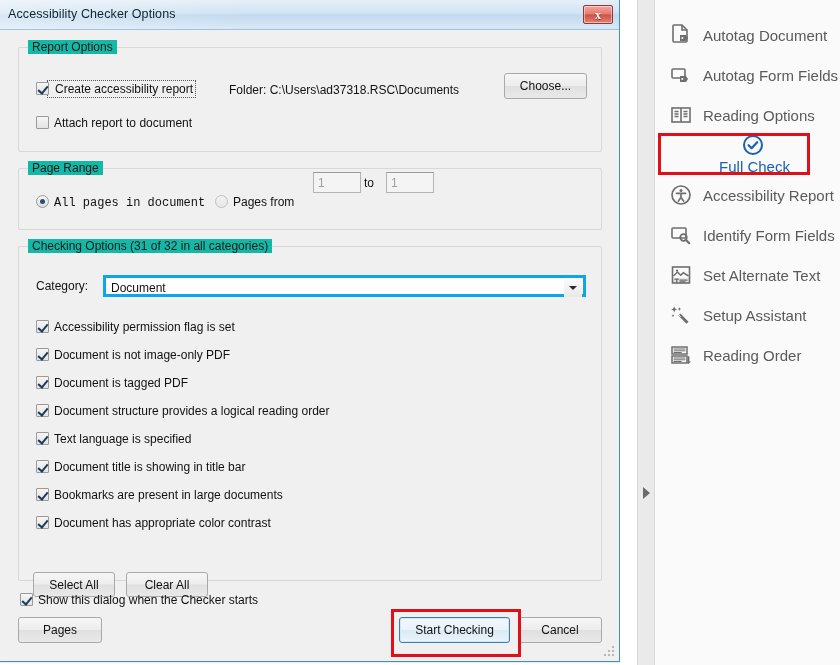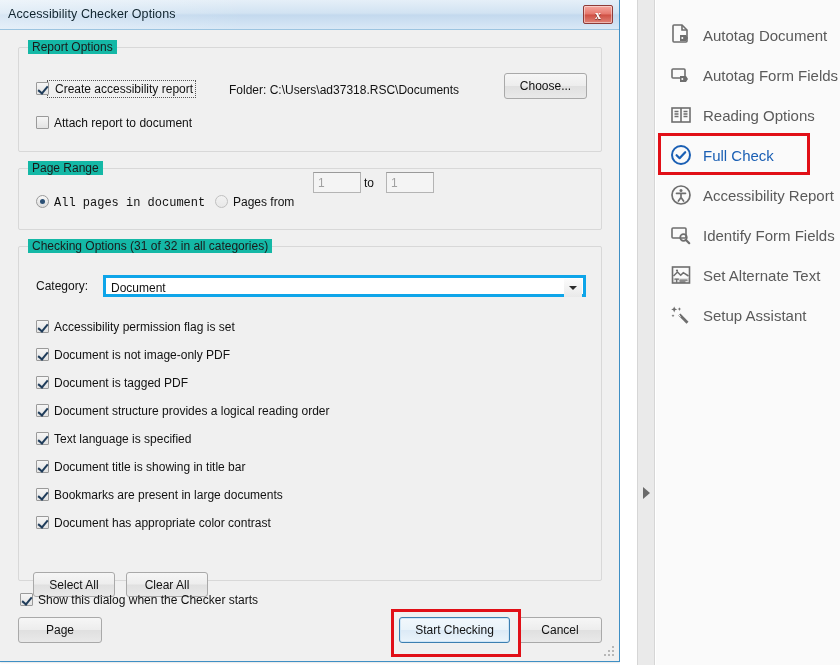--- a/index.html
+++ b/index.html
@@ -344,21 +344,21 @@
       </div>
       <div class="btn" style="left:126px; top:541px; width:82px; height:25px;">
         <span>Clear All</span>
       </div>
 
       <div class="cbrow" style="left:20px; top:562px;">
         <span class="cb checked"></span><span class="lbl">Show this dialog when the Checker starts</span>
       </div>
 
       <div class="btn" style="left:18px; top:586px; width:84px; height:26px;">
-        <span>Page</span>
+        <span>Pages</span>
       </div>
       <div class="btn default" style="left:399px; top:586px; width:111px; height:26px;">
         <span>Start Checking</span>
       </div>
       <div class="btn" style="left:518px; top:586px; width:84px; height:26px;">
         <span>Cancel</span>
       </div>
 
       <div id="grip">
         <i style="left:8px;top:0"></i>
@@ -402,21 +402,21 @@
       <div class="sb-item" style="top: 98px;">
         <span class="ico">
           <svg width="24" height="24" viewBox="0 0 24 24" fill="none" xmlns="http://www.w3.org/2000/svg">
             <rect x="3" y="5" width="18" height="14" stroke="#6e6e6e" stroke-width="1.6"></rect>
             <path d="M12 5v14" stroke="#6e6e6e" stroke-width="1.6"></path>
             <path d="M5.5 8.5h4M5.5 11h4M5.5 13.5h4M14.5 8.5h4M14.5 11h4M14.5 13.5h4" stroke="#6e6e6e" stroke-width="1.3"></path>
           </svg>
         </span>
         <span class="txt">Reading Options</span>
       </div>
-      <div class="sb-item active" style="top: 138px;">
+      <div class="sb-item active" style="top: 132px; flex-direction: column;">
         <span class="ico">
           <svg width="24" height="24" viewBox="0 0 24 24" fill="none" xmlns="http://www.w3.org/2000/svg">
             <circle cx="12" cy="12" r="9" stroke="#1a5fb4" stroke-width="2"></circle>
             <path d="M7.6 12.2l3 3 5.6-6" stroke="#1a5fb4" stroke-width="2.2" stroke-linecap="round" stroke-linejoin="round"></path>
           </svg>
         </span>
         <span class="txt">Full Check</span>
       </div>
       <div class="sb-item" style="top: 178px;">
         <span class="ico">
@@ -455,16 +455,28 @@
           <svg width="24" height="24" viewBox="0 0 24 24" fill="none" xmlns="http://www.w3.org/2000/svg">
             <path d="M9.4 12.6l8.1 8.1 2-2-8.1-8.1z" fill="#6e6e6e"></path>
             <path d="M9 11l2.6 2.6" stroke="#fafafa" stroke-width="1"></path>
             <path d="M5.2 3.4l.9 2.1 2.1.9-2.1.9-.9 2.1-.9-2.1L2.2 6.4l2.1-.9z" fill="#6e6e6e"></path>
             <path d="M10.4 4.2l.55 1.3 1.3.55-1.3.55-.55 1.3-.55-1.3L8.55 6.05l1.3-.55z" fill="#6e6e6e"></path>
             <path d="M4 11.2l.45 1.05 1.05.45-1.05.45L4 14.2l-.45-1.05-1.05-.45 1.05-.45z" fill="#6e6e6e"></path>
           </svg>
         </span>
         <span class="txt">Setup Assistant</span>
       </div>
+      <div class="sb-item" style="top: 338px;">
+        <span class="ico">
+          <svg width="24" height="24" viewBox="0 0 24 24" fill="none" xmlns="http://www.w3.org/2000/svg">
+            <rect x="3" y="4" width="15" height="7" stroke="#6e6e6e" stroke-width="1.5"></rect>
+            <path d="M4.6 6h11.8M4.6 7.8h11.8M4.6 9.5h8" stroke="#6e6e6e" stroke-width="1"></path>
+            <rect x="3" y="13" width="15" height="7" stroke="#6e6e6e" stroke-width="1.5"></rect>
+            <path d="M4.6 15h11.8M4.6 16.8h11.8M4.6 18.5h8" stroke="#6e6e6e" stroke-width="1"></path>
+            <path d="M18.8 13.2v5.2h-1.6l2.4 2.6 2.4-2.6h-1.6v-5.2z" fill="#6e6e6e"></path>
+          </svg>
+        </span>
+        <span class="txt">Reading Order</span>
+      </div>
     </div>
 
   <div class="redbox" style="left:658px; top:133px; width:152px; height:42px;"></div>
 </div>
 
 </body></html>

